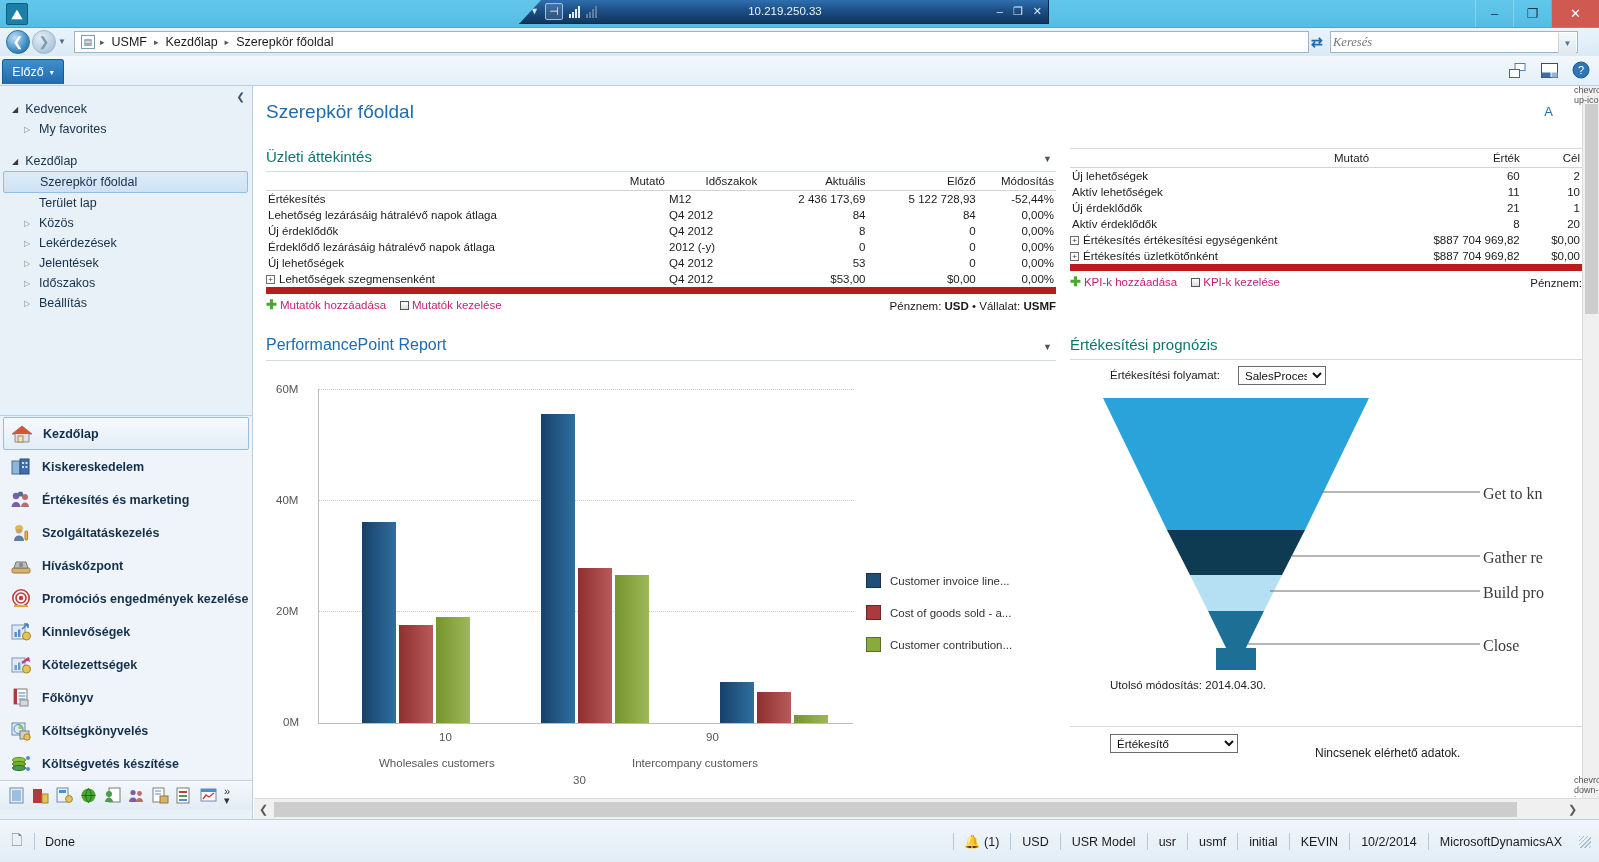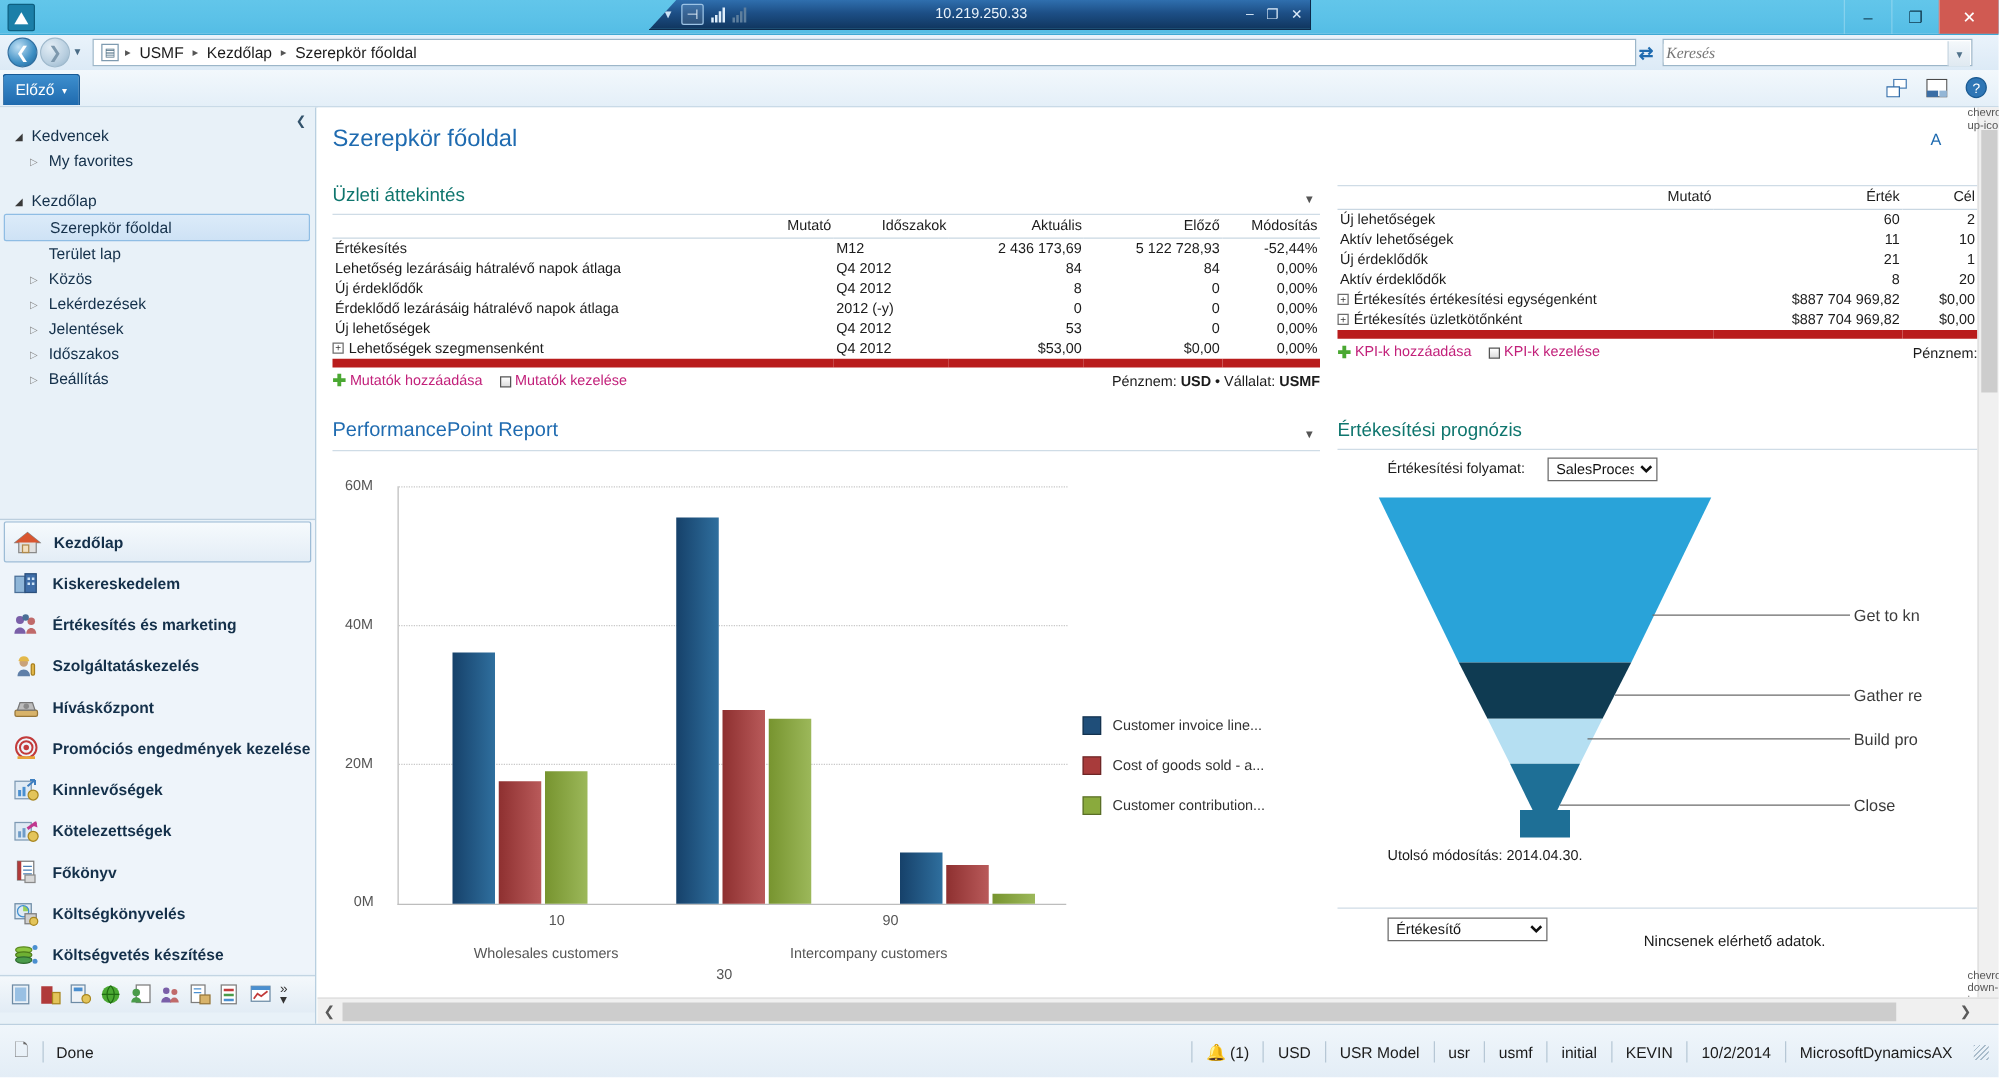--- a/index.html
+++ b/index.html
@@ -206,21 +206,21 @@
 
   
   .chartbox{ position:absolute; }
   .axis-lab{ position:absolute; font-size:11.5px; color:#555; }
   .bar{ position:absolute; bottom:0; }
   .legend{ position:absolute; font-size:11.5px; color:#333; }
   .leg-row{ display:flex; align-items:center; gap:9px; margin-bottom:17px; }
   .leg-sw{ width:15px; height:15px; border:1px solid rgba(0,0,0,.35); }
 
   
-  .fnl-lab{ position:absolute; font-size:13px; color:#3b3b3b; white-space:nowrap; }
+  .fnl-lab{ position:absolute; font-size:16px; color:#3b3b3b; white-space:nowrap;font-family:Liberation Serif, serif; }
   select.axsel{
     font-family:"Liberation Sans", sans-serif; font-size:11.5px; height:19px;
     border:1px solid #6b6b6b; background:#fff; color:#111; padding:0 2px;
   }
 
   
   .statusbar{
     position:absolute; left:0; bottom:0; width:1599px; height:43px;
     background:linear-gradient(to bottom,#f0f6fb,#e3edf6);
     border-top:1px solid #bcd0e0;

